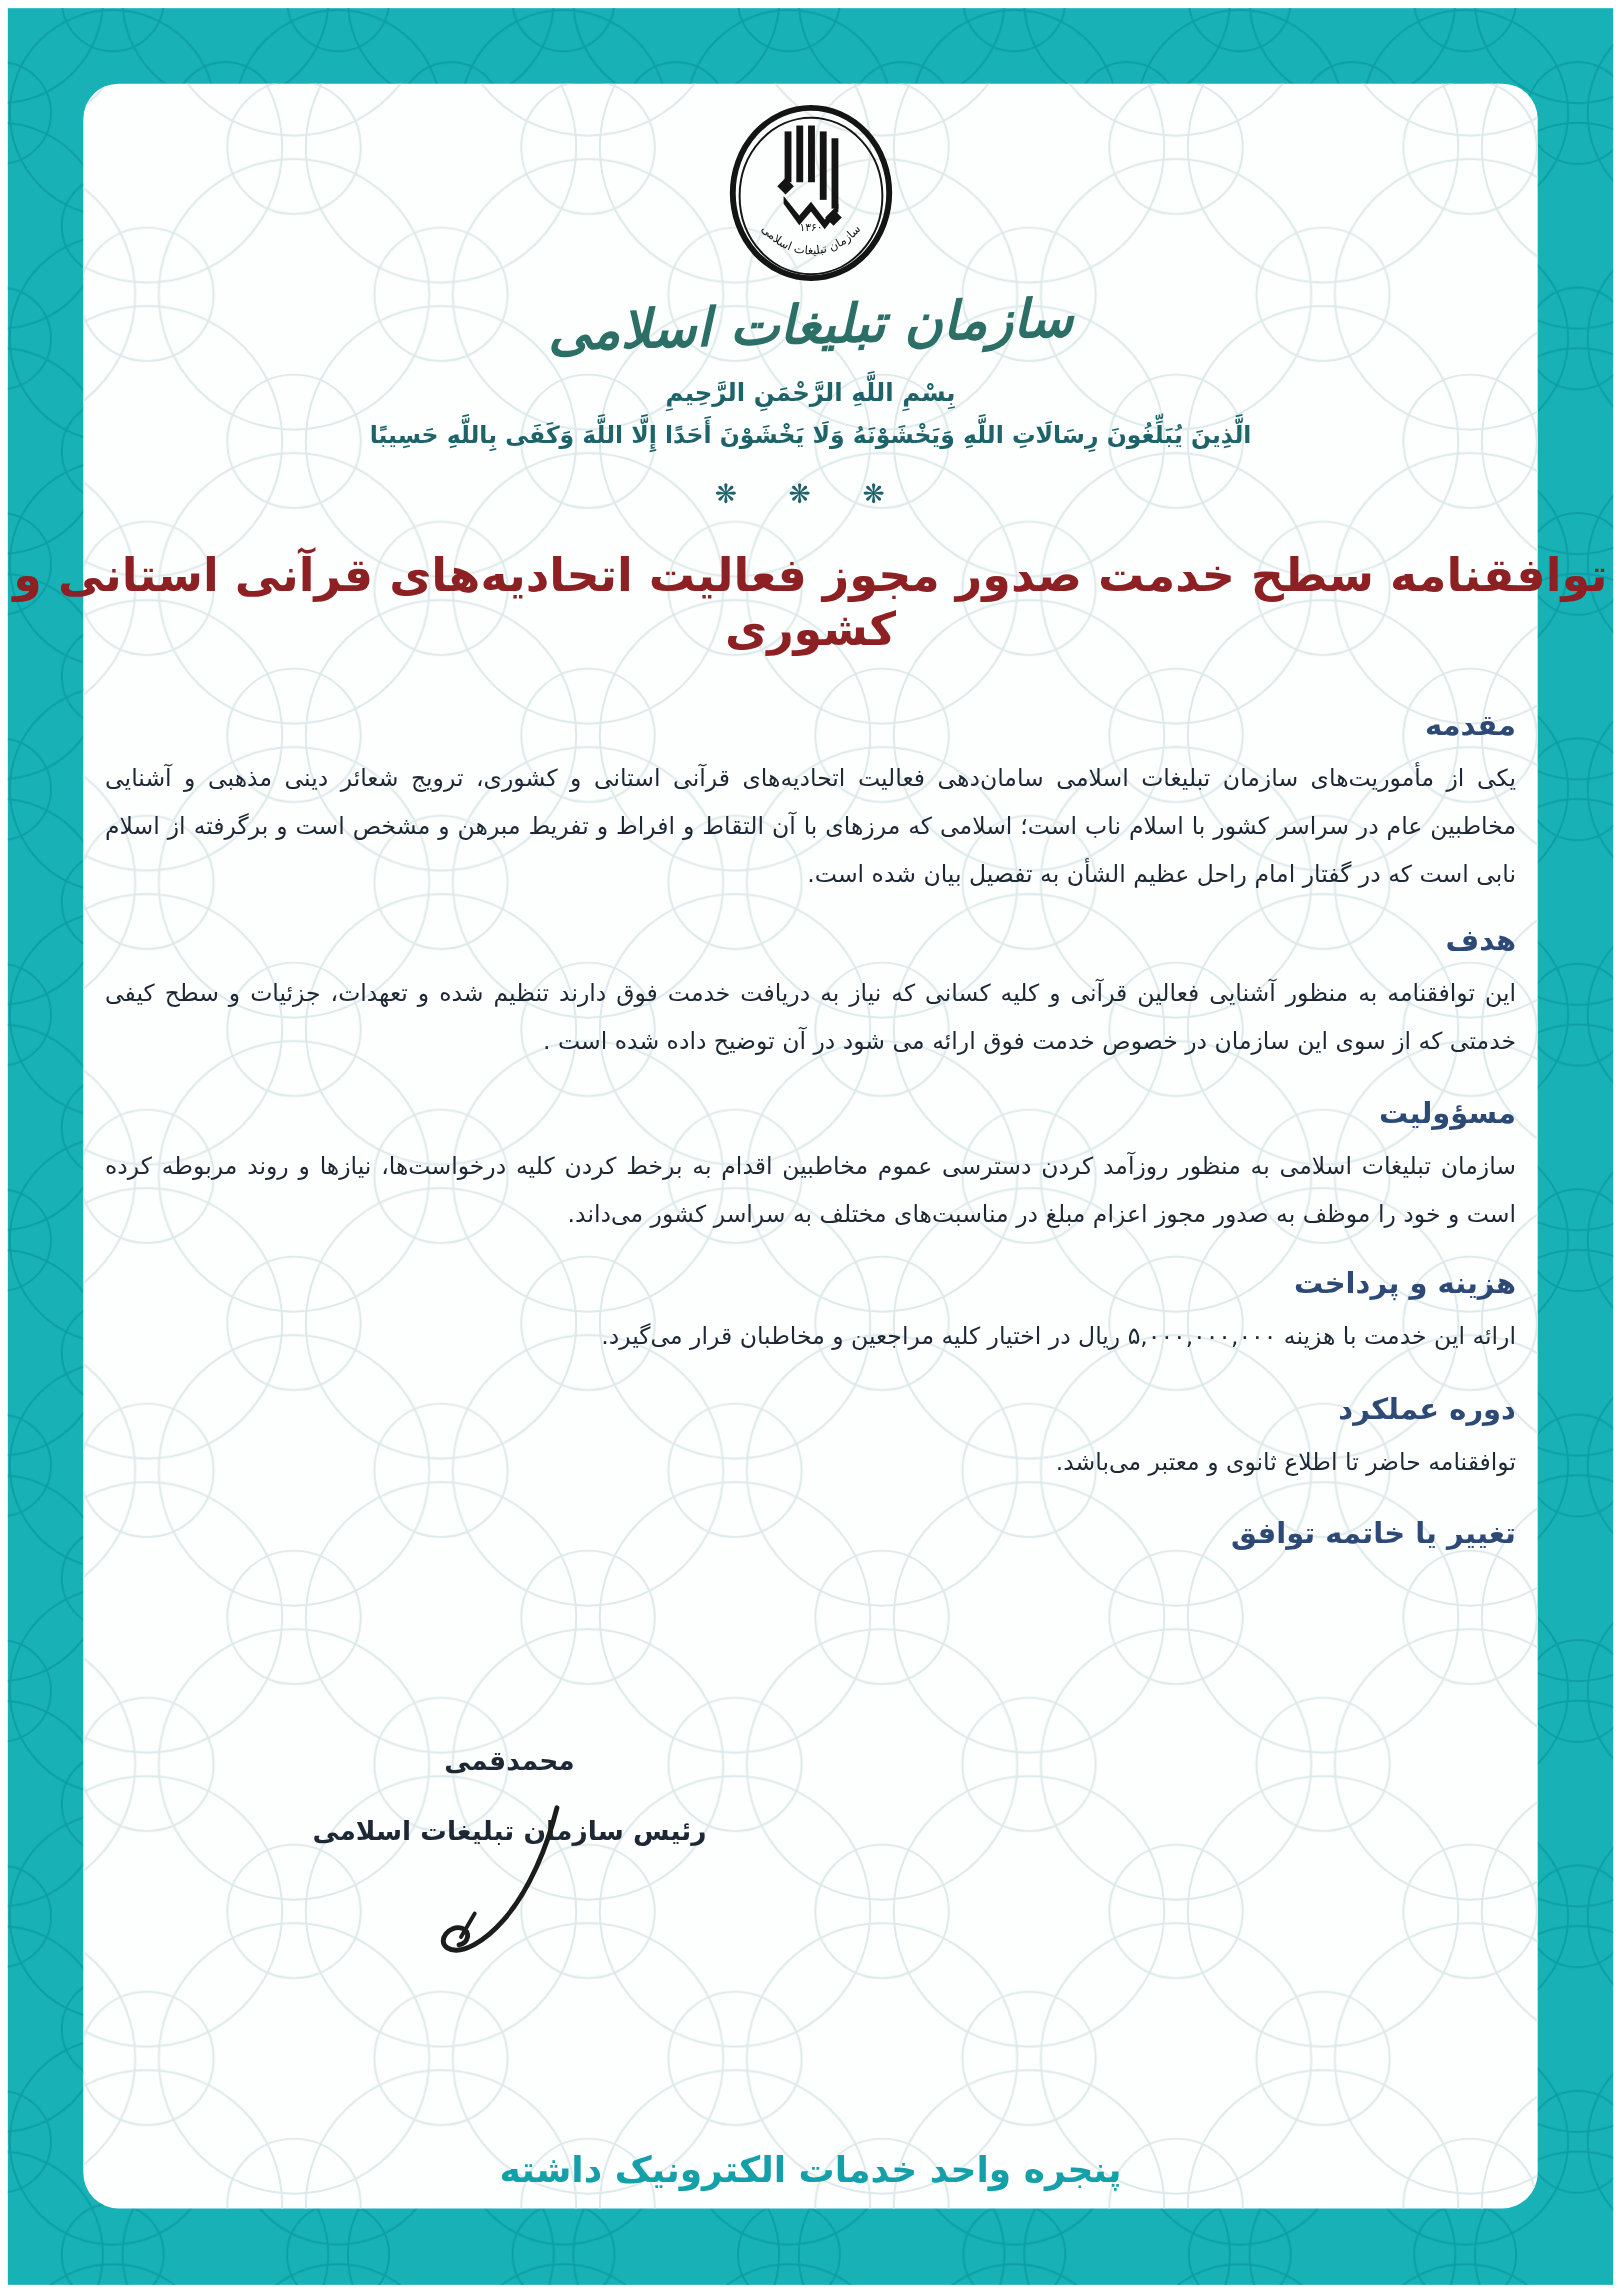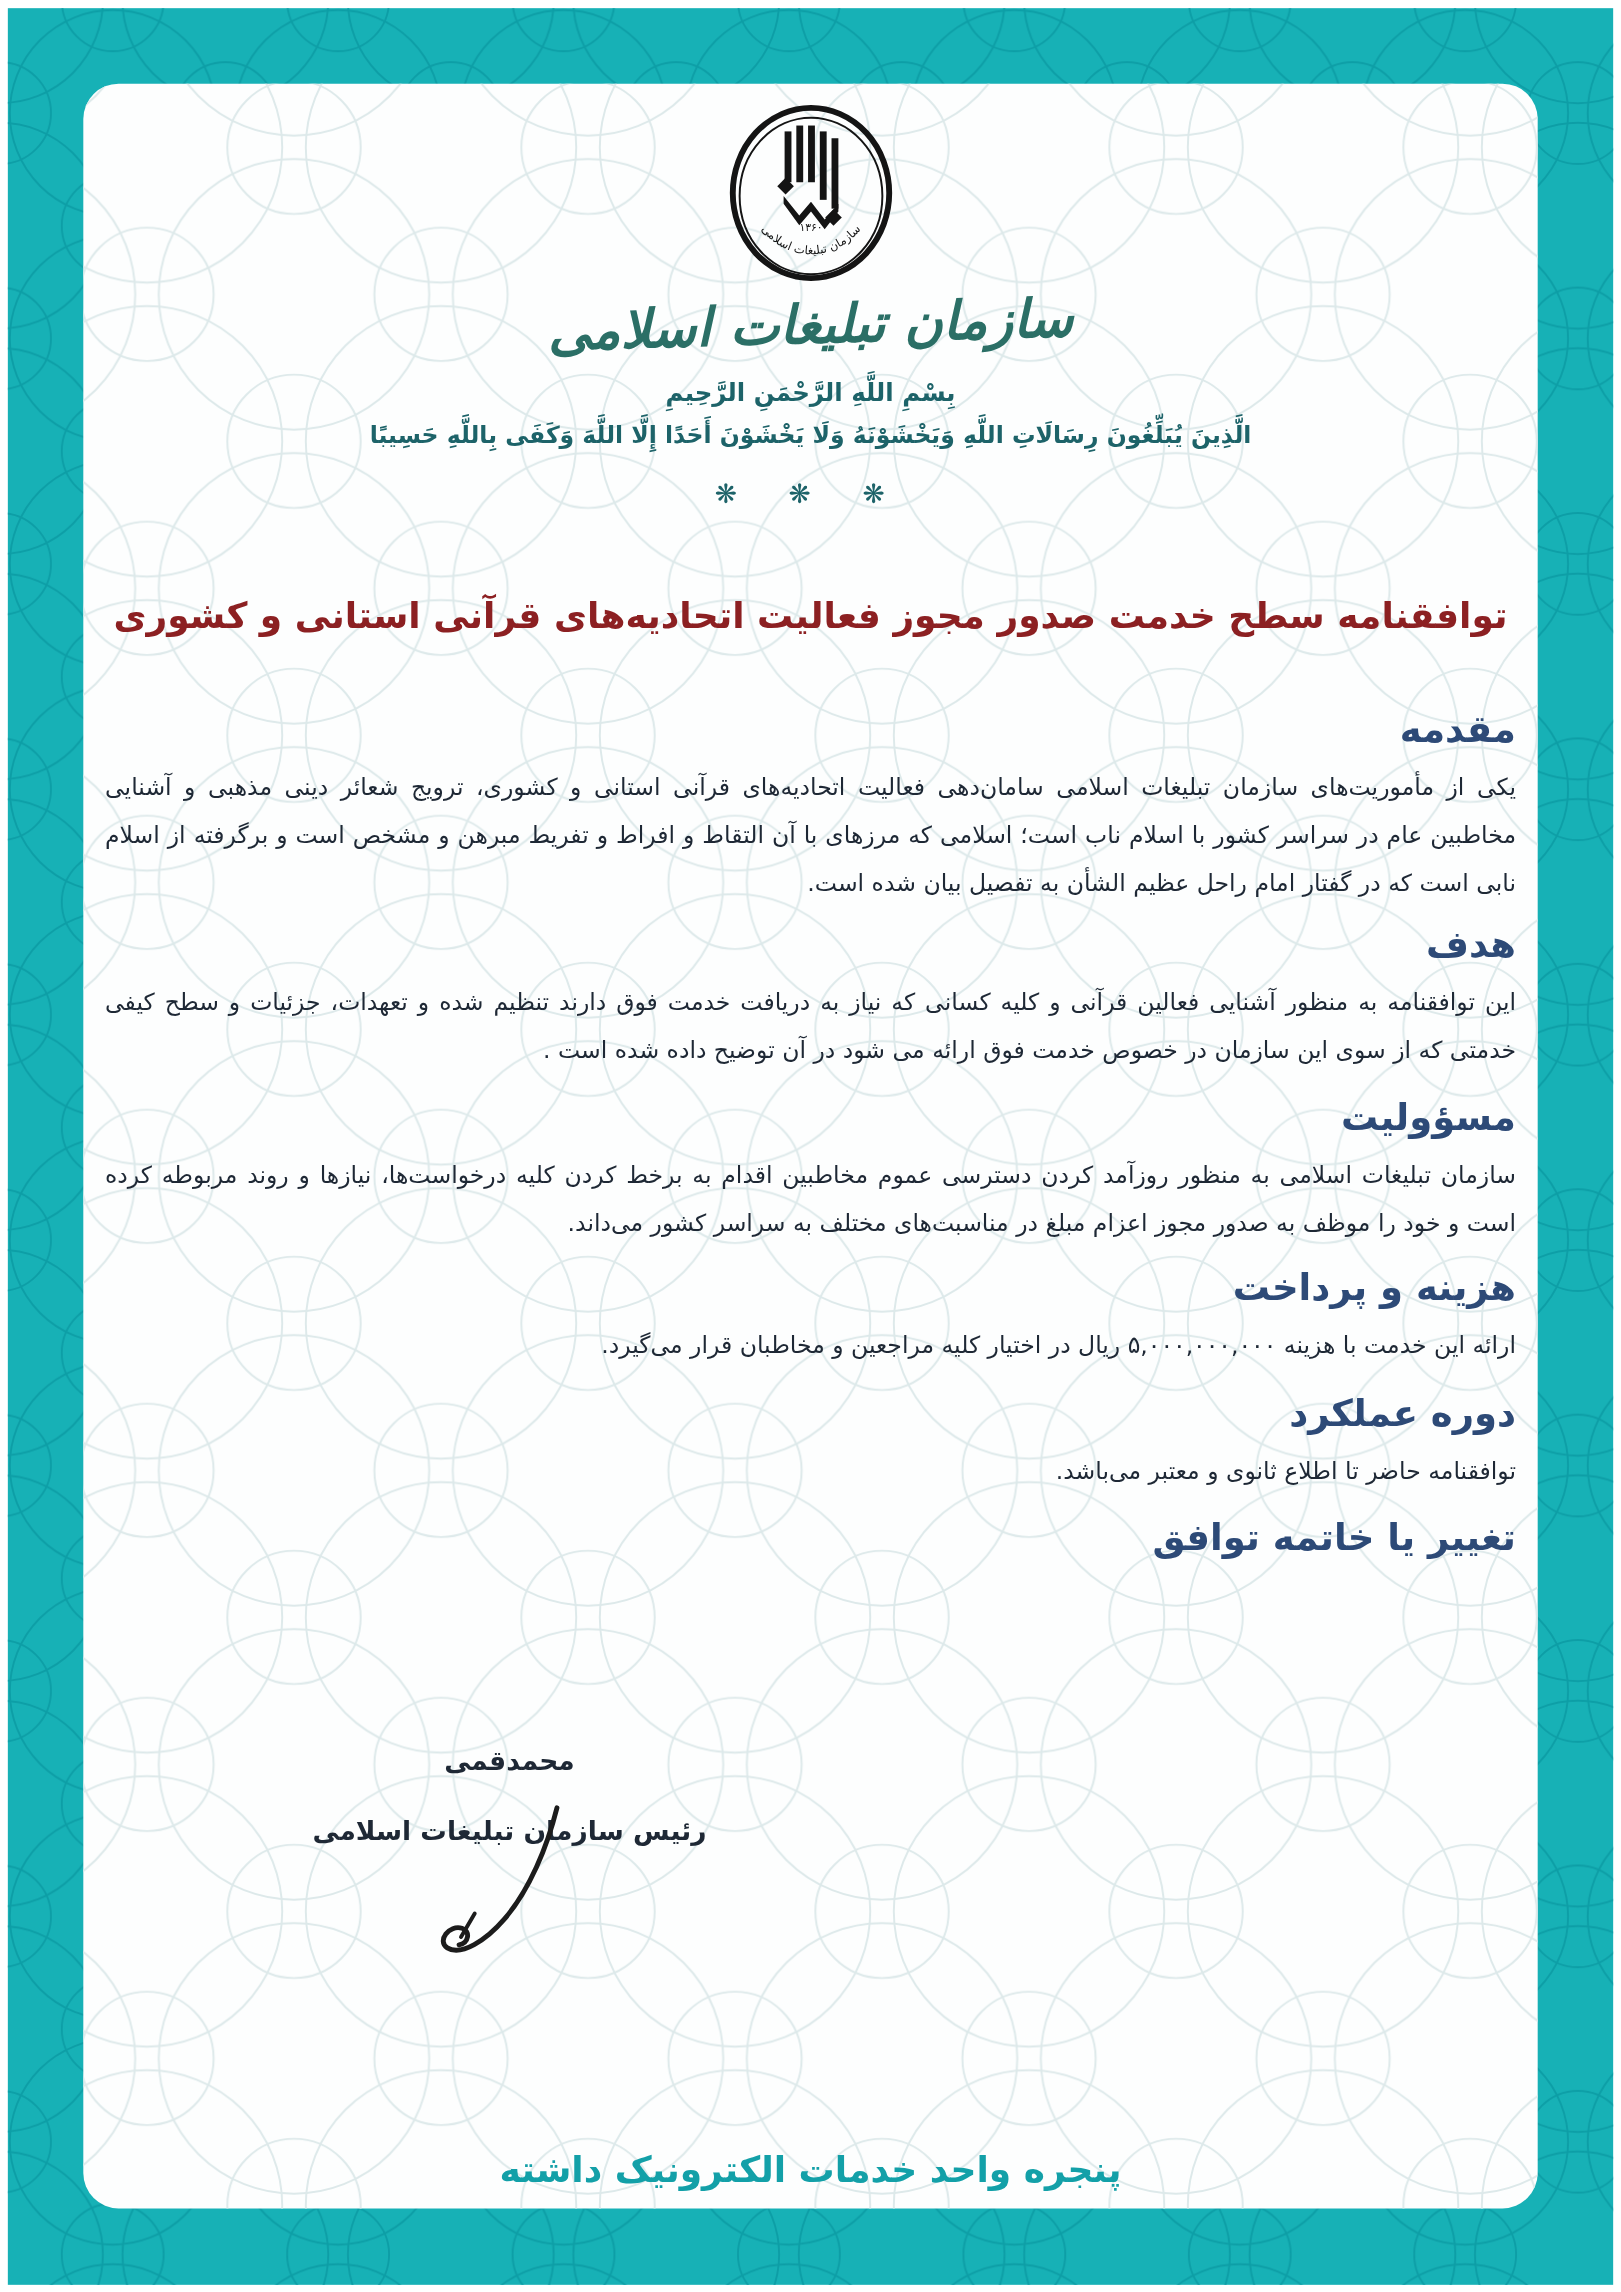--- a/index.html
+++ b/index.html
@@ -16,24 +16,24 @@
   .logo-fill{fill:var(--c-logo,#141414);}
   .calligraphy{position:absolute;top:294px;width:100%;text-align:center;
     font-size:53px;font-weight:bold;font-style:italic;color:var(--c-calligraphy,#2b6f66);
     transform:rotate(-1.5deg);}
   .bismillah{position:absolute;top:378px;width:100%;text-align:center;
     font-size:24.5px;font-weight:bold;color:var(--c-verse,#1d6369);}
   .verse{position:absolute;top:421px;width:100%;text-align:center;
     font-size:23.5px;font-weight:bold;color:var(--c-verse,#1d6369);}
   .stars{position:absolute;top:478px;width:100%;text-align:center;direction:ltr;
     font-size:26.5px;letter-spacing:21.6px;color:var(--c-verse,#1d6369);}
-  .doc-title{position:absolute;top:595px;width:100%;text-align:center;margin:0;
-    font-size:36px;font-weight:bold;color:var(--c-title,#8c2022);}
+  .doc-title{position:absolute;top:548px;width:100%;text-align:center;margin:0;
+    font-size:46px;font-weight:bold;color:var(--c-title,#8c2022);}
   .doc-section{position:absolute;right:105px;width:1411px;}
-  .sec-heading{margin:0 0 11.8px 0;font-size:37px;font-weight:bold;color:var(--c-heading,#2d4a77);}
+  .sec-heading{margin:0 0 11.8px 0;font-size:29px;font-weight:bold;color:var(--c-heading,#2d4a77);}
   .sec-body{margin:0;font-size:23.5px;font-weight:normal;line-height:48px;
     color:var(--c-body,#1e2835);text-align:justify;}
   .signature{position:absolute;top:1745px;left:294px;width:431px;text-align:center;}
   .sig-name{font-size:26.5px;font-weight:bold;color:var(--c-body,#1e2835);}
   .sig-title{font-size:26.5px;font-weight:bold;color:var(--c-body,#1e2835);margin-top:39px;}
   .sig-svg{position:absolute;left:410px;top:1800px;}
   .sig-stroke{stroke:var(--c-signature_ink,#1c1c1c);fill:none;}
   .page-footer{position:absolute;top:2149px;width:100%;text-align:center;
     font-size:36px;font-weight:bold;color:var(--c-footer,#13a0a8);}
 </style>

